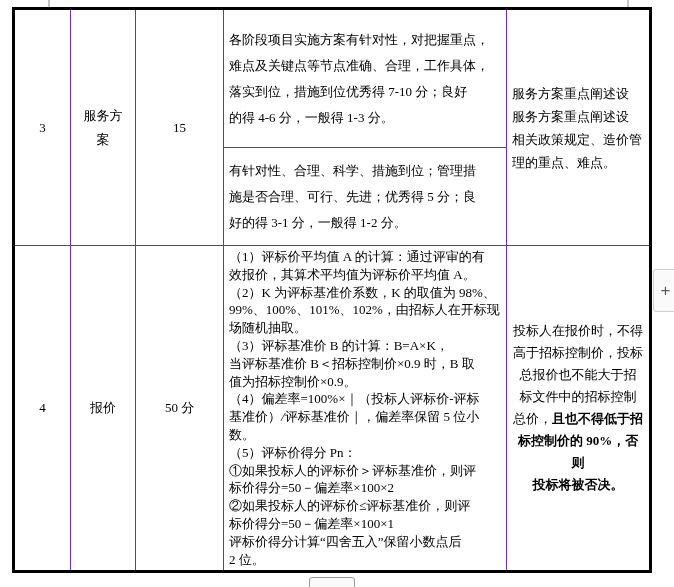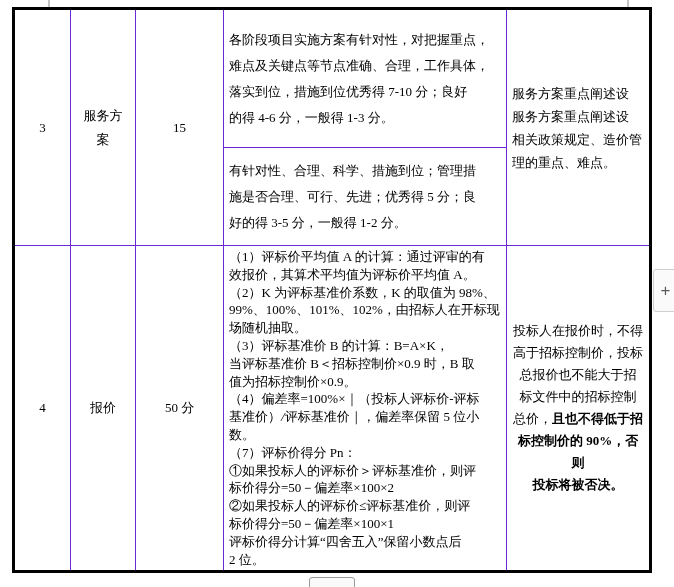--- a/index.html
+++ b/index.html
@@ -70,42 +70,42 @@
             <div class="ln">服务方案重点阐述设</div>
             <div class="ln">服务方案重点阐述设</div>
             <div class="ln">相关政策规定、造价管</div>
             <div class="ln">理的重点、难点。</div>
           </td>
       </tr>
       <tr class="r3b">
         <td class="c-crit crit-ab">
             <div class="ln">有针对性、合理、科学、措施到位；管理措</div>
             <div class="ln">施是否合理、可行、先进；优秀得 5 分；良</div>
-            <div class="ln">好的得 3-5 分，一般得 1-2 分。</div>
+            <div class="ln">好的得 3-1 分，一般得 1-2 分。</div>
           </td>
       </tr>
       <tr class="r4">
         <td class="c-no">4</td>
         <td class="c-item">
             <div class="ln">报价</div>
           </td>
         <td class="c-score">50 分</td>
         <td class="c-crit crit4">
             <div class="ln"><span>（1）评标价平均值 A 的计算：通过评审的有</span></div>
             <div class="ln"><span>效报价，其算术平均值为评标价平均值 A。</span></div>
             <div class="ln"><span>（2）K 为评标</span><span class="seg-u">基准</span><span>价系数，K 的取值为 98%、</span></div>
             <div class="ln"><span>99%、100%、101%、102%，由招标人在开标现</span></div>
             <div class="ln"><span>场随机抽取。</span></div>
             <div class="ln"><span>（3）评标</span><span class="seg-u">基准</span><span>价 B 的计算：B=A×K，</span></div>
             <div class="ln"><span>当评标</span><span class="seg-u">基准</span><span>价 B＜招标控制价×0.9 时，B 取</span></div>
             <div class="ln"><span>值为招标控制价×0.9。</span></div>
             <div class="ln"><span>（4）偏差率=100%×｜（投标人评标价-评标</span></div>
             <div class="ln"><span class="seg-u">基准</span><span>价）</span><span class="seg-u seg-i">/</span><span>评标</span><span class="seg-u">基准</span><span>价｜，偏差率保留 5 位小</span></div>
             <div class="ln"><span>数。</span></div>
-            <div class="ln"><span>（7）评标价得分 </span><span class="seg-u">Pn</span><span>：</span></div>
+            <div class="ln"><span>（5）评标价得分 </span><span class="seg-u">Pn</span><span>：</span></div>
             <div class="ln"><span>①如果投标人的评标价＞评标基准价，则评</span></div>
             <div class="ln"><span>标价得分=50－偏差率×100×2</span></div>
             <div class="ln"><span>②如果投标人的评标价≤评标基准价，则评</span></div>
             <div class="ln"><span>标价得分=50－偏差率×100×1</span></div>
             <div class="ln"><span>评标价得分计算“四舍五入”保留小数点后</span></div>
             <div class="ln"><span>2 位。</span></div>
           </td>
         <td class="note4">
             <div class="ln"><span>投标人在报价时，不得</span></div>
             <div class="ln"><span>高于招标控制价，投标</span></div>

